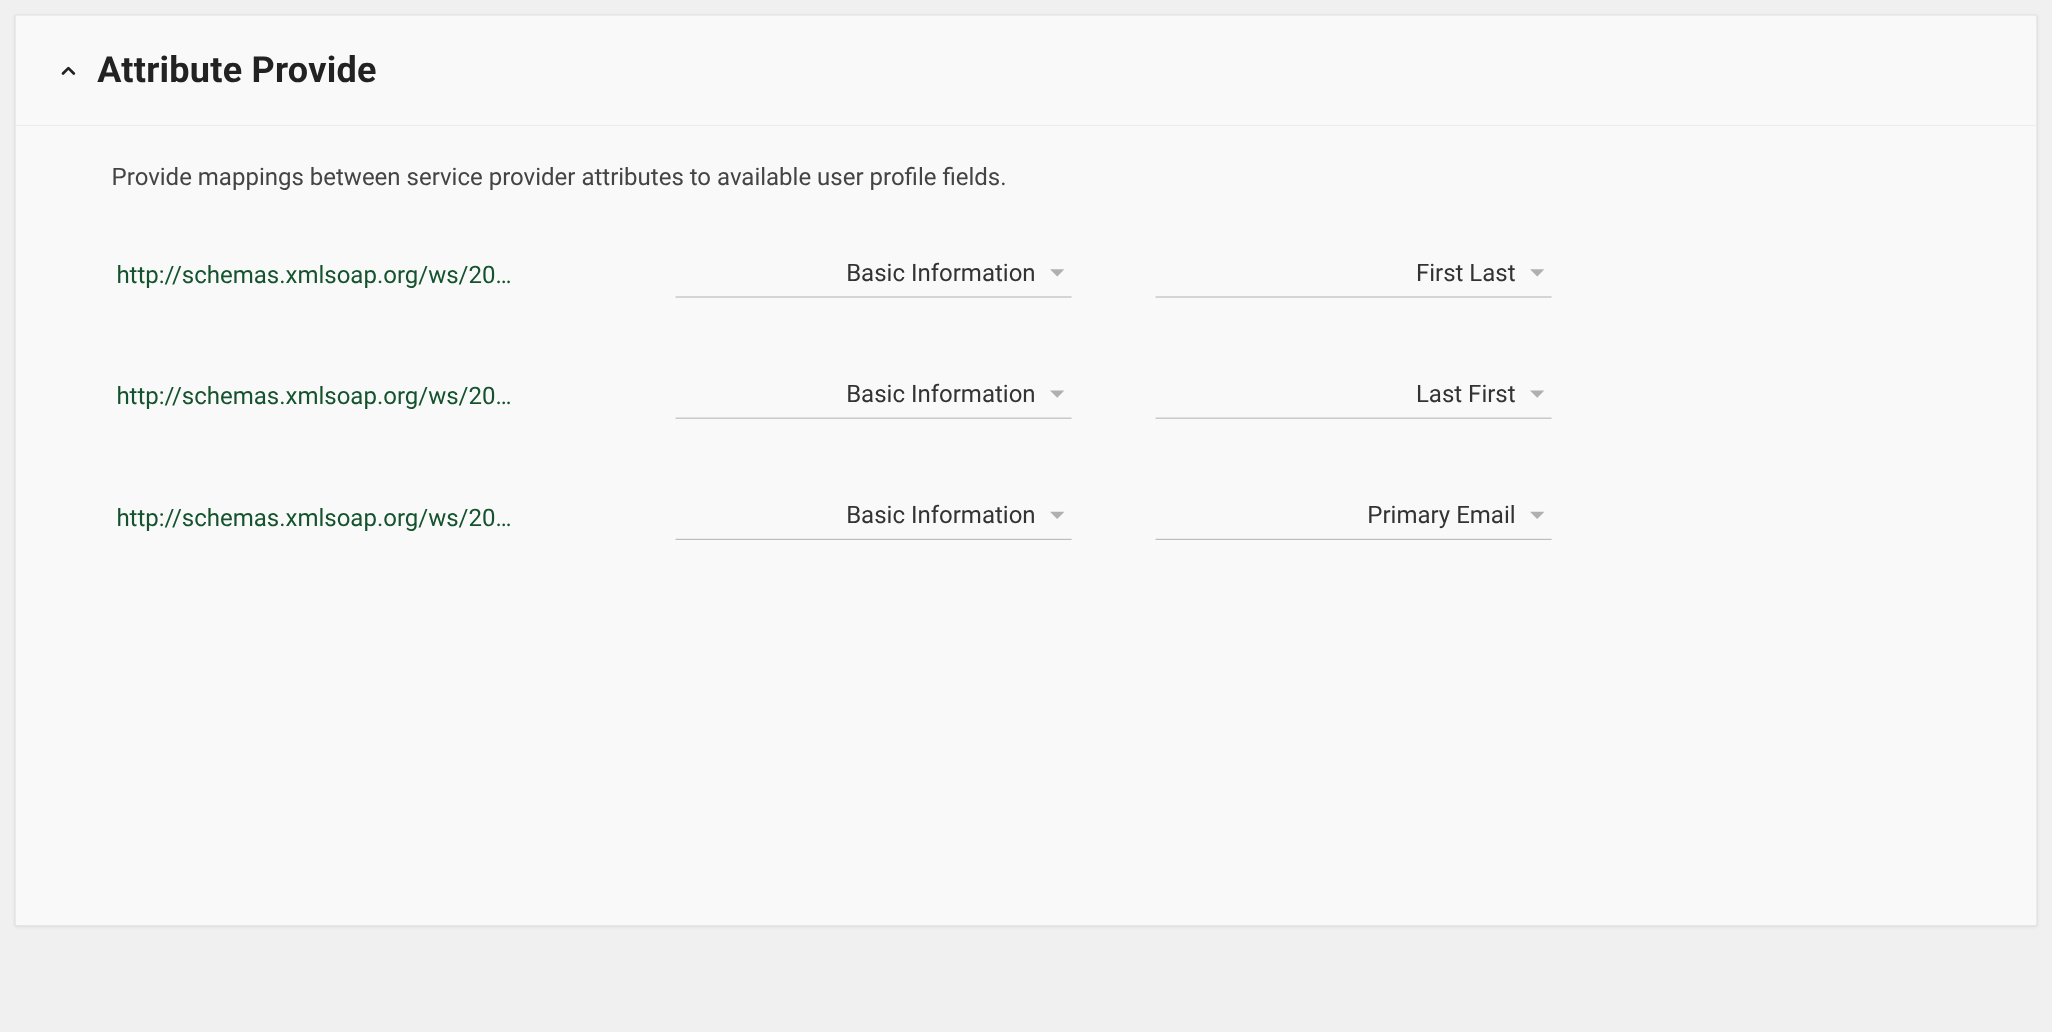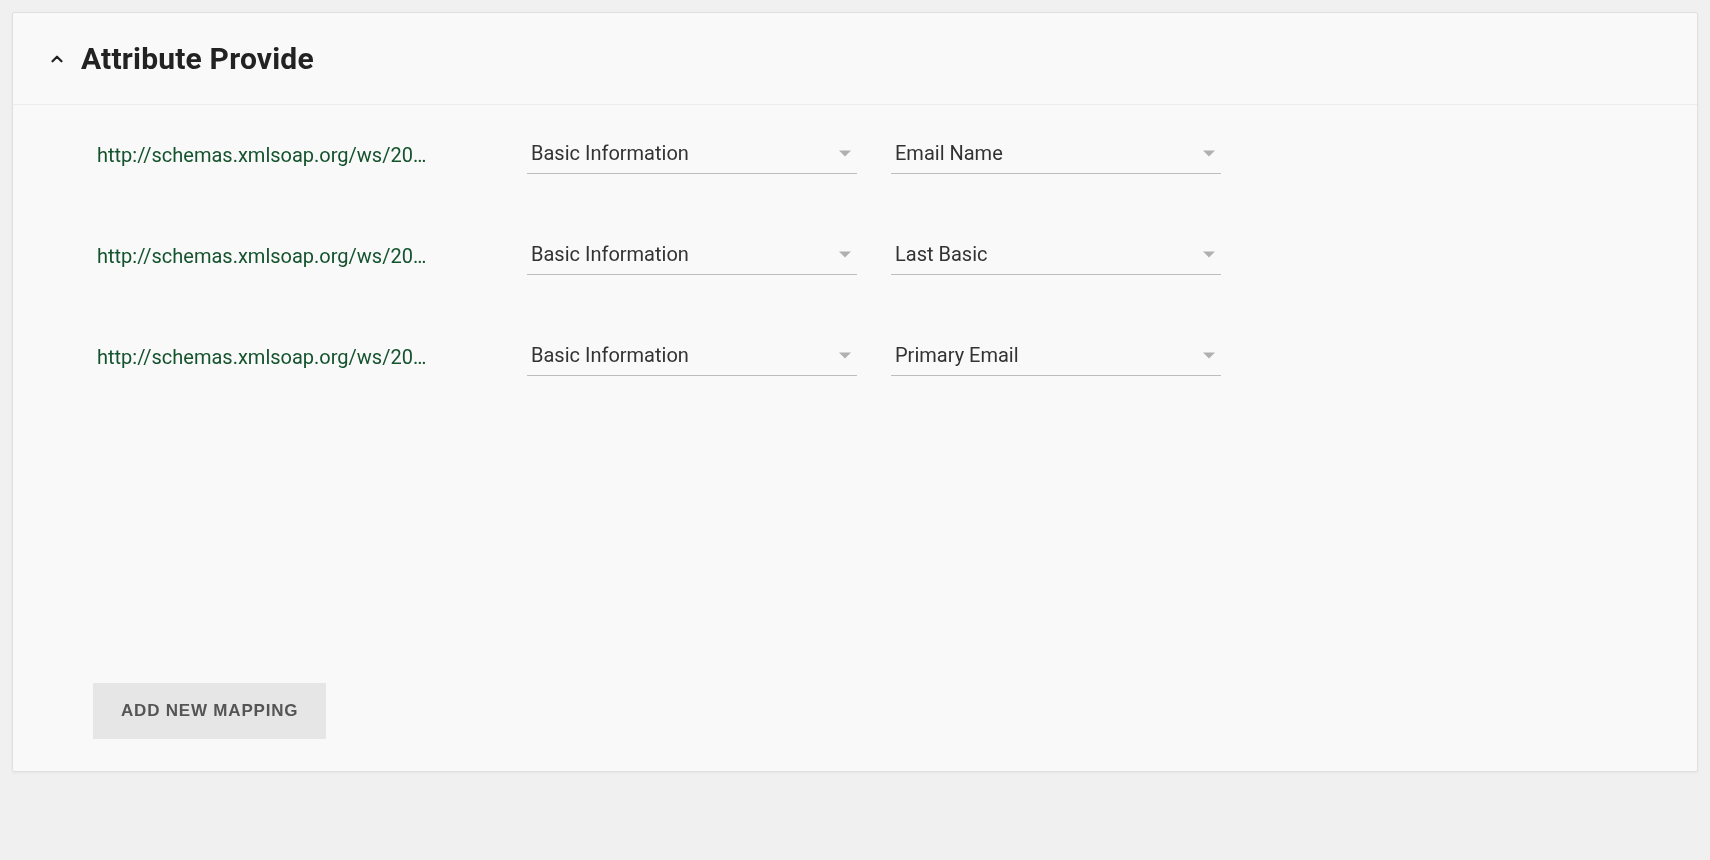--- a/index.html
+++ b/index.html
@@ -67,21 +67,22 @@
       padding-left: 4px;
     }
     .select-field {
       position: relative;
       width: 330px;
       border-bottom: 1px solid #bdbdbd;
       padding: 6px 30px 8px 4px;
       cursor: pointer;
       display: flex;
       align-items: center;
-      justify-content: flex-start;
+      justify-content: flex-end;
+      margin-left: 36px;
     }
     .select-value {
       font-size: 20px;
       color: #333;
     }
     .select-caret {
       position: absolute;
       right: 6px;
       top: 50%;
       transform: translateY(-60%);
@@ -113,54 +114,54 @@
   <div class="panel-header">
     <span class="chev">
       <svg width="18" height="18" viewBox="0 0 24 24" fill="none" stroke="#222" stroke-width="3" stroke-linecap="round" stroke-linejoin="round">
         <polyline points="6 15 12 9 18 15"></polyline>
       </svg>
     </span>
     <h2 class="panel-title">Attribute Provide</h2>
   </div>
 
   <div class="panel-body">
+    <p class="description">Provide mappings between service provider attributes to available user profile fields.</p>
 
     <div class="mapping-row">
       <div class="attr-text">http://schemas.xmlsoap.org/ws/20…</div>
       <div class="select-field">
         <span class="select-value">Basic Information</span>
         <span class="select-caret"></span>
       </div>
       <div class="select-field">
-        <span class="select-value">Email Name</span>
+        <span class="select-value">First Last</span>
         <span class="select-caret"></span>
       </div>
     </div>
 
     <div class="mapping-row">
       <div class="attr-text">http://schemas.xmlsoap.org/ws/20…</div>
       <div class="select-field">
         <span class="select-value">Basic Information</span>
         <span class="select-caret"></span>
       </div>
       <div class="select-field">
-        <span class="select-value">Last Basic</span>
+        <span class="select-value">Last First</span>
         <span class="select-caret"></span>
       </div>
     </div>
 
     <div class="mapping-row">
       <div class="attr-text">http://schemas.xmlsoap.org/ws/20…</div>
       <div class="select-field">
         <span class="select-value">Basic Information</span>
         <span class="select-caret"></span>
       </div>
       <div class="select-field">
         <span class="select-value">Primary Email</span>
         <span class="select-caret"></span>
       </div>
     </div>
 
   </div>
 
-  <button class="add-btn">ADD NEW MAPPING</button>
 
 </div>
 
 </body></html>

